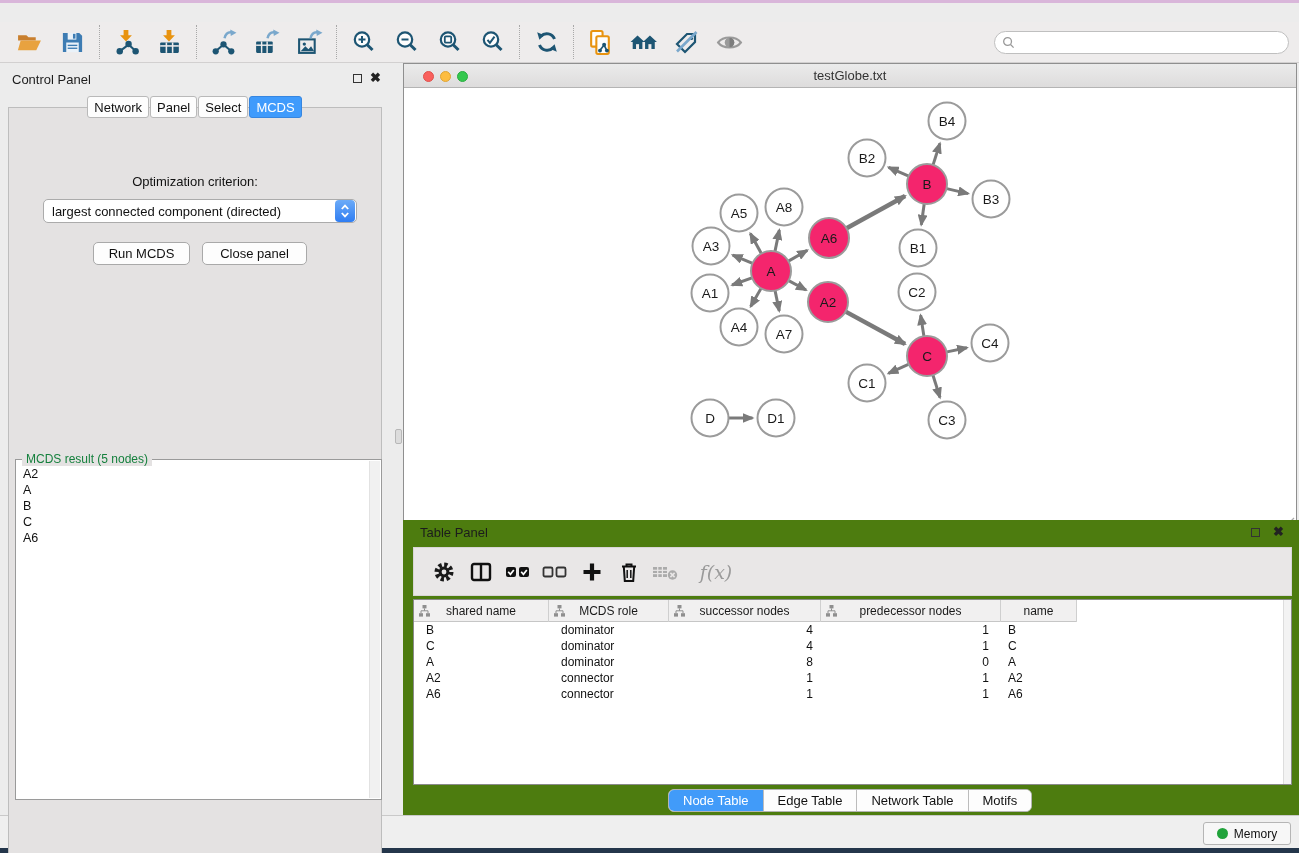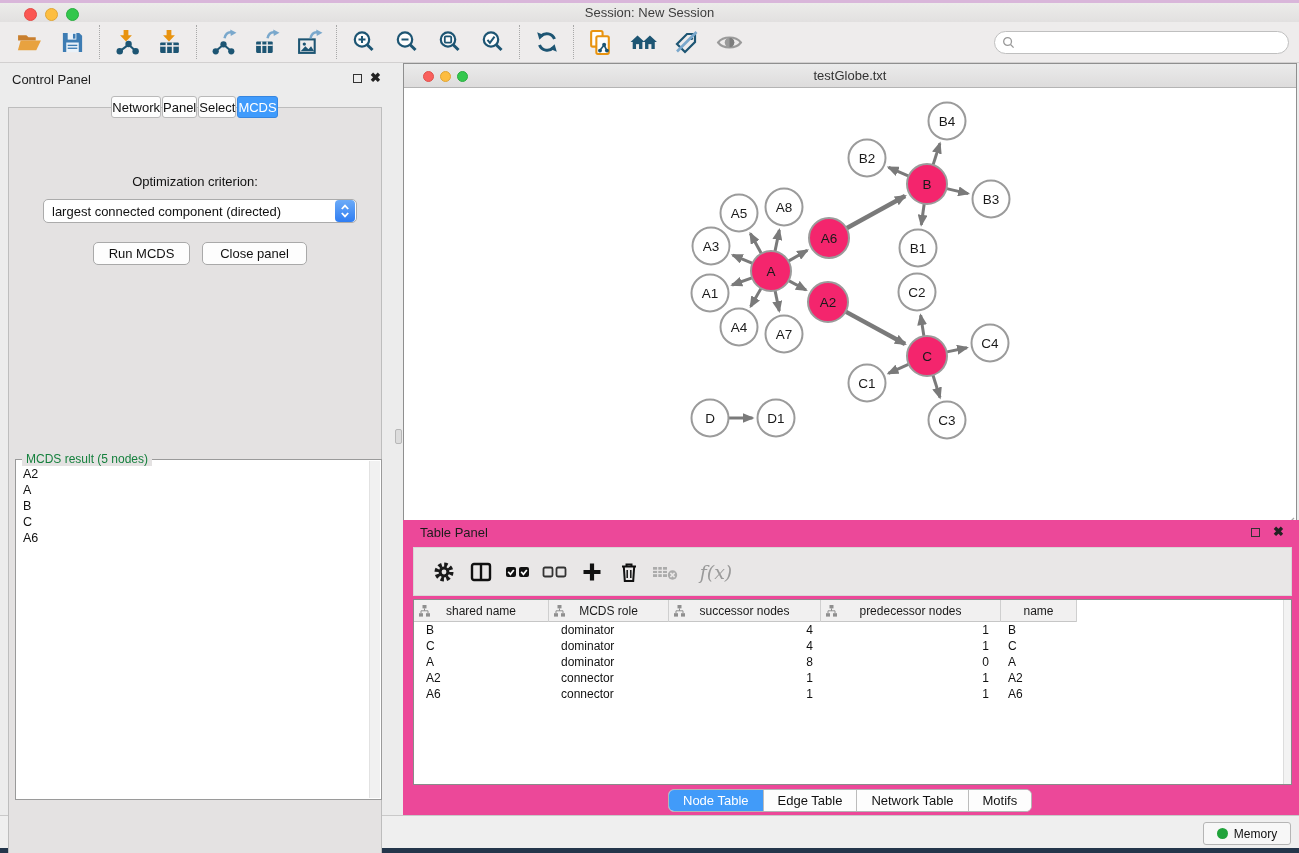--- a/index.html
+++ b/index.html
@@ -23,21 +23,21 @@
   .searchbox{position:absolute;right:10px;top:9px;width:295px;height:23px;background:#fff;
              border:1px solid #bfbfbf;border-radius:12px;display:flex;align-items:center;padding-left:7px;}
   .searchbox input{border:none;outline:none;flex:1;font-size:12px;background:transparent;margin-left:4px;
                    font-family:"Liberation Sans",sans-serif;}
   
   .cpanel{position:absolute;left:0;top:63px;width:390px;height:752px;background:#ececec;}
   .panel-title{position:absolute;left:12px;top:9px;font-size:13px;color:#1c1c1c;}
   .float-ic{position:absolute;top:11px;width:9px;height:9px;border:1.5px solid #333;}
   .close-ic{position:absolute;top:7px;font-size:13px;font-weight:bold;color:#222;line-height:15px;}
   .cp-tabs{position:absolute;left:0;top:33px;width:100%;display:flex;justify-content:center;z-index:3;}
-  .tab{height:22px;padding:0 0;display:flex;align-items:center;font-size:13px;color:#111;
+  .tab{height:22px;padding:0 6px;display:flex;align-items:center;font-size:13px;color:#111;
        background:#fdfdfd;border:1px solid #b9b9b9;border-radius:3px;margin-right:1px;}
   .tab.active{background:#3f9bfc;border-color:#3686e0;color:#fff;text-align:center;}
   .cp-content{position:absolute;left:8px;top:44px;width:374px;height:761px;max-height:761px;
               background:#e4e2e2;border:1px solid #bdbdbd;z-index:1;height:761px;}
   .cp-content{height:761px;} 
   .opt-label{position:absolute;left:0;right:0;top:66px;text-align:center;font-size:13px;color:#111;}
   .combo{position:absolute;left:34px;top:91px;width:314px;height:24px;background:#fff;border:1px solid #ababab;
          border-radius:5px;display:flex;align-items:center;}
   .combo .val{flex:1;font-size:13px;color:#111;padding-left:8px;white-space:nowrap;overflow:hidden;}
   .combo .step{width:20px;height:22px;margin-right:1px;border-radius:4px;
@@ -57,21 +57,21 @@
   .net-titlebar{position:absolute;left:0;top:0;right:0;height:24px;background:linear-gradient(#ebebeb,#dddcdc);
                 border-bottom:1px solid #b4b4b4;}
   .ntl{position:absolute;top:6.5px;width:11px;height:11px;border-radius:50%;}
   .ntl.red{left:19px;background:#f9605c;border:1px solid #df514d;}
   .ntl.yellow{left:36px;background:#fdbd41;border:1px solid #e0a535;}
   .ntl.green{left:53px;background:#34c84e;border:1px solid #2aad41;}
   .net-title{position:absolute;left:0;right:0;top:4px;text-align:center;font-size:13px;color:#333;}
   .canvas{position:absolute;left:0;top:24px;right:0;bottom:0;background:#fff;}
   .resize-grip{position:absolute;right:1px;bottom:1px;}
   
-  .tpanel{position:absolute;left:403px;top:520px;width:896px;height:295px;background:#ec4899;}
+  .tpanel{position:absolute;left:403px;top:520px;width:896px;height:295px;background:#4d7c0f;}
   .tp-toolbar{position:absolute;left:10px;top:27px;width:879px;height:49px;background:#e9e7e7;
               border:1px solid #d8d6d6;display:flex;align-items:center;padding-left:11px;}
   .tpi{width:37px;height:40px;display:flex;align-items:center;justify-content:center;flex:0 0 auto;}
   .fx{font-family:"DejaVu Serif",serif;font-style:italic;font-size:19px;color:#9a9a9a;margin-left:12px;}
   .tablebox{position:absolute;left:10px;top:79px;width:879px;height:186px;background:#fff;border:1px solid #8a8a8a;overflow:hidden;}
   .thead{display:flex;height:22px;border-bottom:1px solid #c6c6c6;background:#f1f0f0;width:663px;}
   .th{display:flex;align-items:center;justify-content:center;font-size:12px;color:#1a1a1a;
       border-right:1px solid #cfcfcf;position:relative;height:22px;}
   .th .tree{position:absolute;left:5px;top:5px;}
   .tr{display:flex;height:16px;align-items:center;}
@@ -95,26 +95,20 @@
           border-radius:3px;display:flex;align-items:center;justify-content:center;gap:6px;font-size:12px;color:#111;}
   .memdot{width:11px;height:11px;border-radius:50%;background:#21a33b;}
   .bottomstrip{position:absolute;left:0;top:848px;width:100%;height:5px;background:#24364b;}
 </style>
 </head>
 <body>
 
 <div class="screen">
   <div class="menustrip"></div>
 
-  <div class="titlebar">
-    <span class="tl red"></span>
-    <span class="tl yellow"></span>
-    <span class="tl green"></span>
-    <div class="win-title">Session: New Session</div>
-  </div>
 
   <div class="toolbar">
     <div class="tbi">
       <svg width="27" height="27" viewBox="0 0 26 26">
         <path d="M2 6 h8 l2 2 h7 v3 H2 z" fill="#c97f2e"></path>
         <path d="M4.5 11 h19.5 l-4.5 9.5 H1.8 z" fill="#e8a23f"></path>
       </svg>
     </div>
     <div class="tbi">
       <svg width="25" height="25" viewBox="0 0 26 26">

